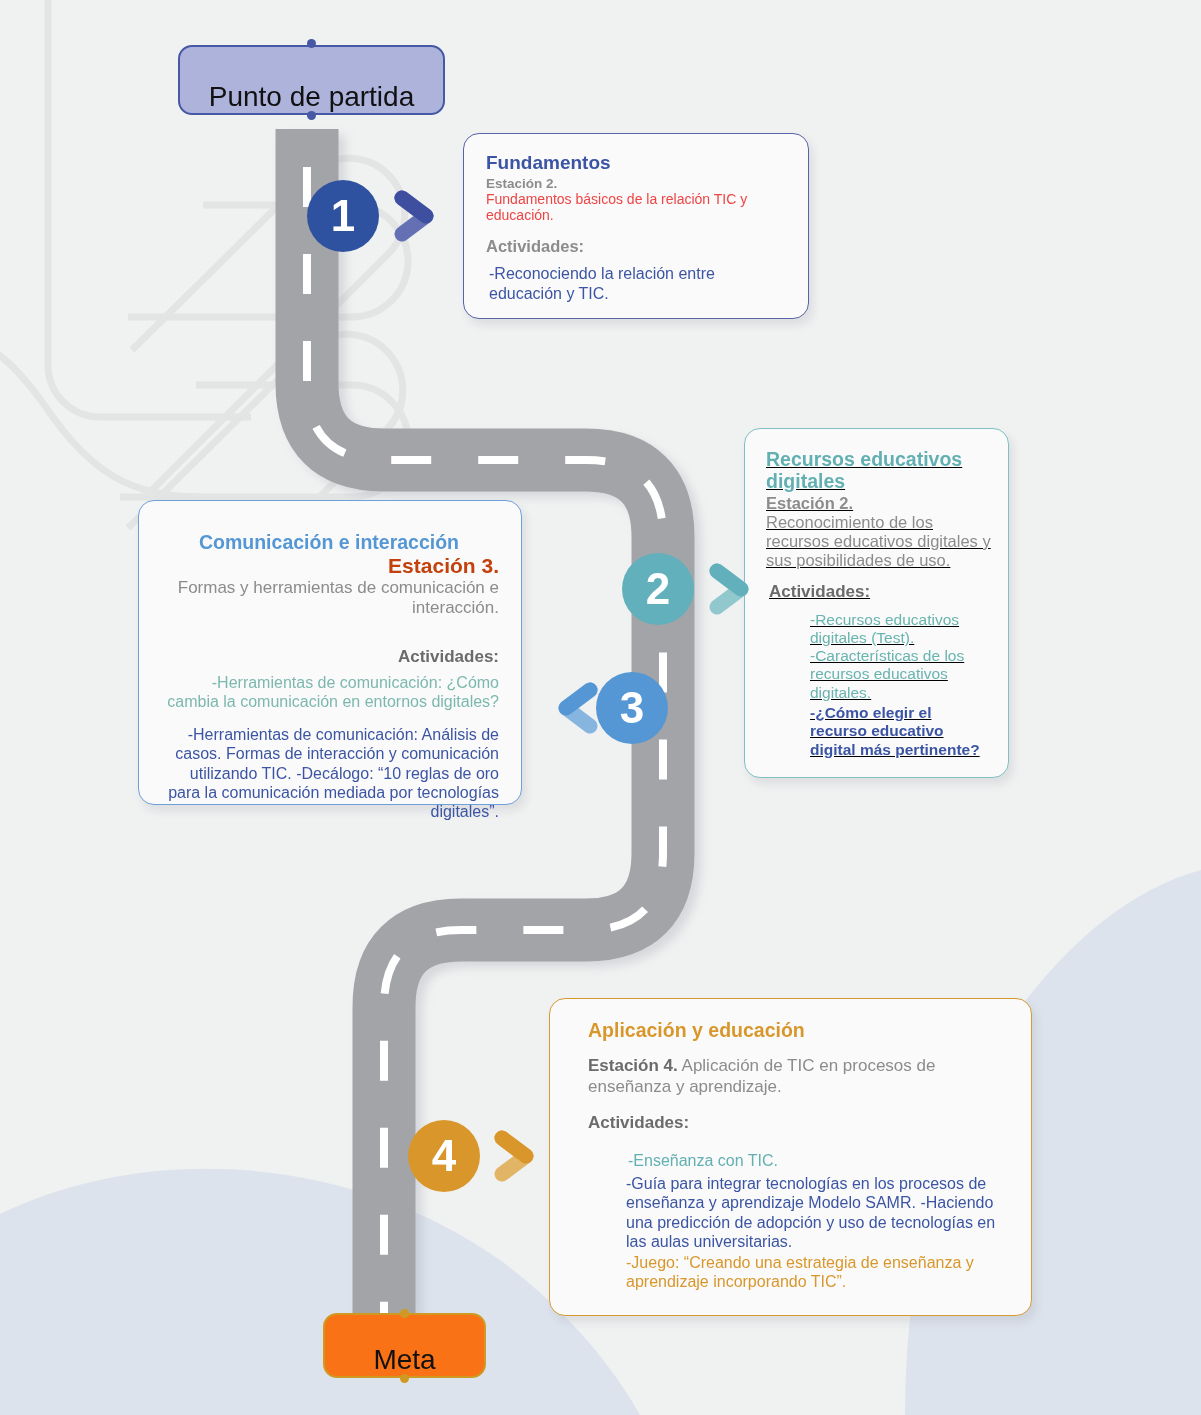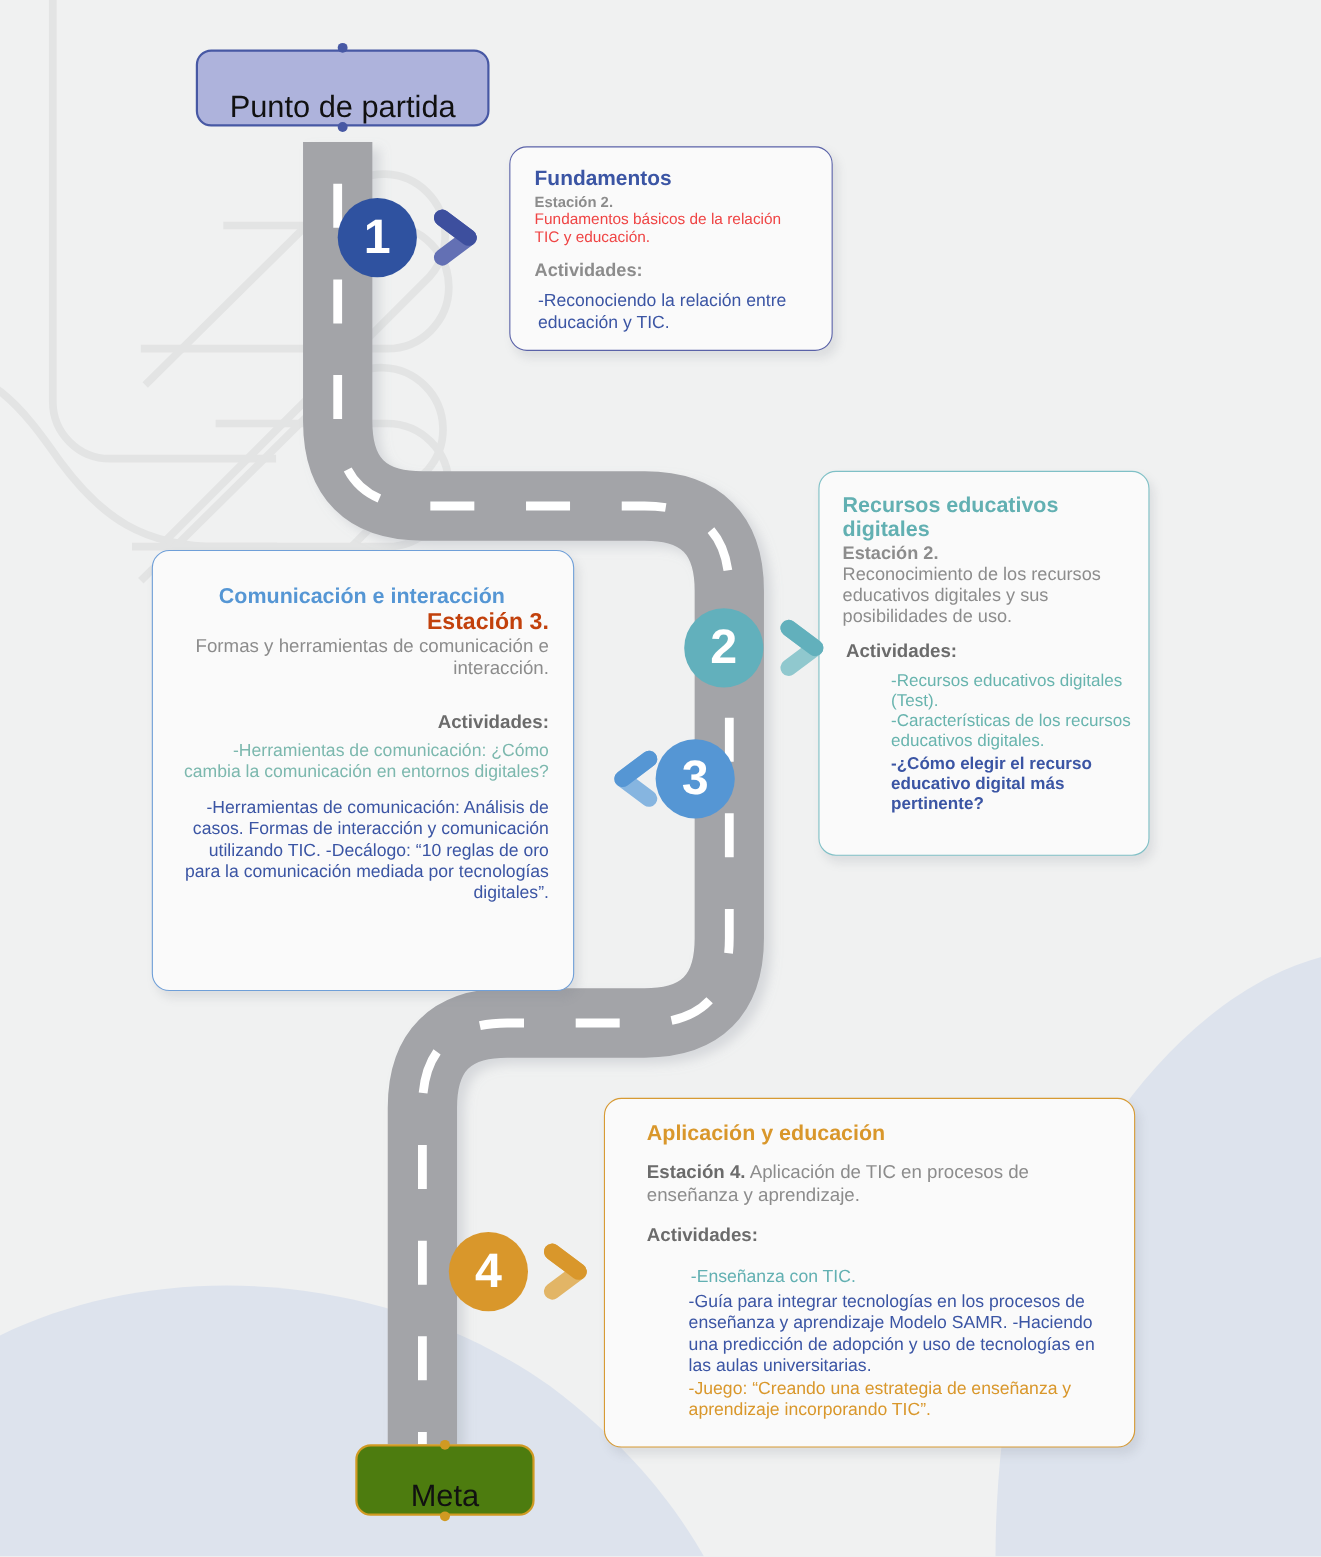--- a/index.html
+++ b/index.html
@@ -57,47 +57,48 @@
   }
   .node-dot {
     position: absolute;
     z-index: 6;
     width: 9px; height: 9px;
     border-radius: 50%;
   }
 
   
   #card-1 {
-    left: 463px; top: 133px; width: 294px; height: 186px;
+    left: 463px; top: 133px; width: 346px; height: 186px;
     border: 1.4px solid #5a62a8;
     padding: 18px 20px 0 22px;
   }
   #card-1 .c-title { font-size: 19px; font-weight: bold; color: #3b55a4; margin-bottom: 2px; }
   #card-1 .c-est { font-size: 13.5px; font-weight: bold; color: #8c8c8c; }
   #card-1 .c-desc { font-size: 14px; color: #ef4444; line-height: 1.16; }
   #card-1 .c-act { font-size: 16.5px; font-weight: bold; color: #8c8c8c; margin-top: 14px; }
   #card-1 .c-item { font-size: 16px; color: #3b55a4; line-height: 1.22; margin-top: 8px; padding-left: 3px; }
 
   
   #card-2 {
-    left: 744px; top: 428px; width: 301px; height: 350px;
+    left: 744px; top: 428px; width: 265px; height: 350px;
     border: 1.3px solid #7fc0c6;
     padding: 20px 16px 0 21px;
+    text-decoration: underline;
   }
   #card-2 .c-title { font-size: 19.5px; font-weight: bold; color: #62b0b2; line-height: 1.12; }
   #card-2 .c-est { font-size: 16.5px; font-weight: bold; color: #8c8c8c; margin-top: 1px; }
   #card-2 .c-desc { font-size: 16.5px; color: #8c8c8c; line-height: 1.17; }
   #card-2 .c-act { font-size: 17px; font-weight: bold; color: #6b6b6b; margin-top: 11px; padding-left: 3px; }
   #card-2 .c-item { font-size: 15.5px; line-height: 1.18; margin-top: 9px; padding-left: 44px; }
   #card-2 .teal { color: #68b4ae; }
   #card-2 .navy { color: #3b55a4; font-weight: bold; margin-top: 4px; }
 
   
   #card-3 {
-    left: 138px; top: 500px; width: 384px; height: 401px;
+    left: 138px; top: 500px; width: 384px; height: 305px;
     border: 1.3px solid #6f9fd8;
     padding: 30px 22px 0 20px;
     text-align: right;
   }
   #card-3 .c-title { font-size: 19.5px; font-weight: bold; color: #5596d4; text-align: center; }
   #card-3 .c-est { font-size: 21px; font-weight: bold; color: #c2410c; }
   #card-3 .c-desc { font-size: 17px; color: #8c8c8c; line-height: 1.17; }
   #card-3 .c-act { font-size: 17px; font-weight: bold; color: #6b6b6b; margin-top: 29px; }
   #card-3 .c-item { font-size: 16px; line-height: 1.2; margin-top: 6px; }
   #card-3 .teal { color: #7cb8ae; }
@@ -124,21 +125,21 @@
   #marker-3 { left: 596px; top: 672px; width: 72px; height: 72px; background: #5596d4; }
   #marker-4 { left: 408px; top: 1120px; width: 72px; height: 72px; background: #d9972b; }
 
   
   #start-box {
     left: 178px; top: 45px; width: 267px; height: 70px;
     background: #aeb3dc; border: 2px solid #4758a4;
   }
   #end-box {
     left: 323px; top: 1313px; width: 163px; height: 65px;
-    background: #4d7c0f; border: 2px solid #d09a22;
+    background: #f97316; border: 2px solid #d09a22;
   }
 </style>
 </head>
 <body>
 
 <div id="stage">
 
   <svg class="layer" id="bg-deco" viewBox="0 0 1201 1415">
 
     <path d="M -60 1415 L -60 1250 C 90 1140 330 1140 500 1260 C 580 1320 620 1380 640 1415 Z" fill="#dde3ed"></path>

